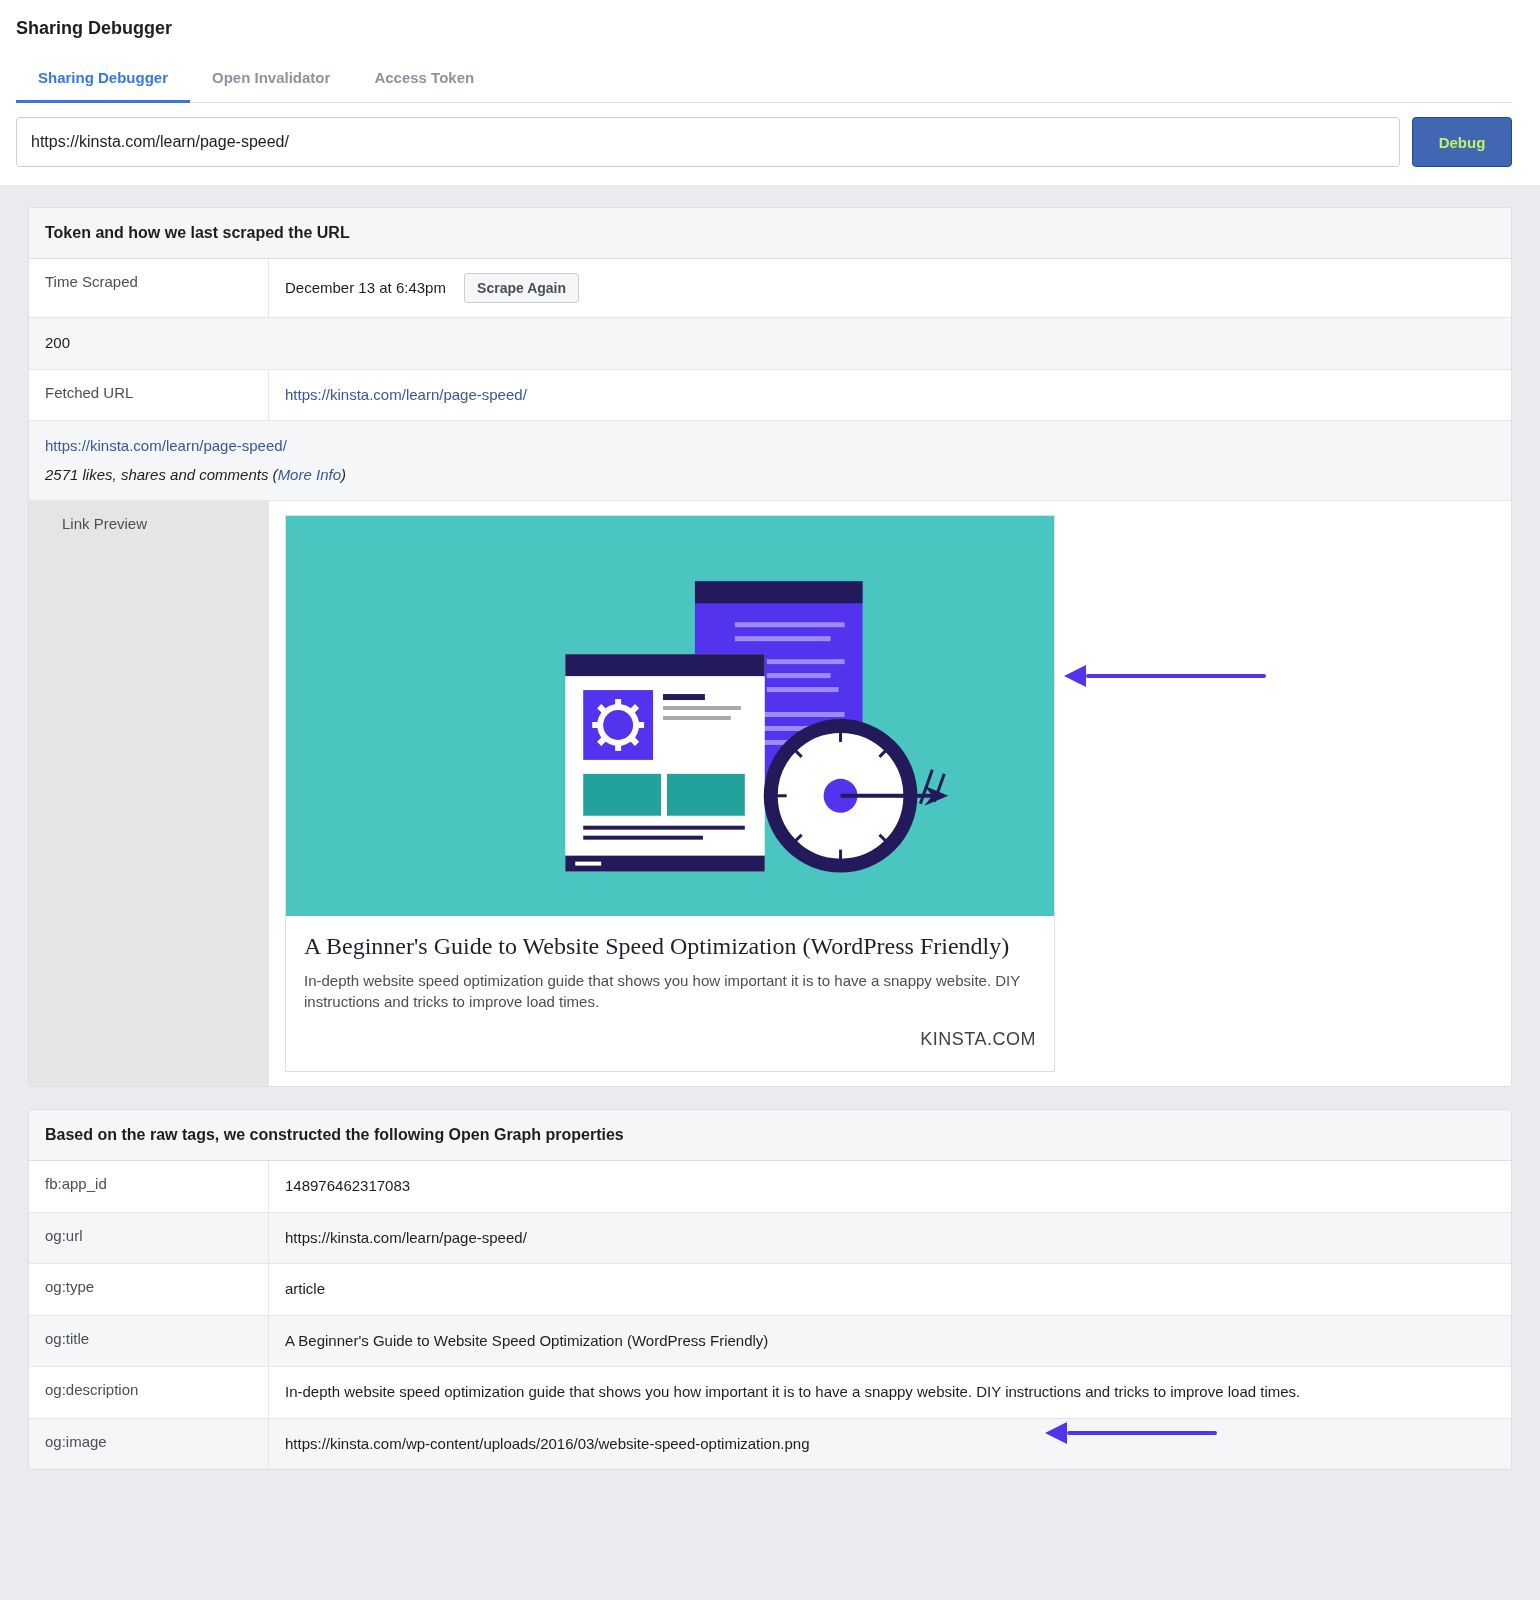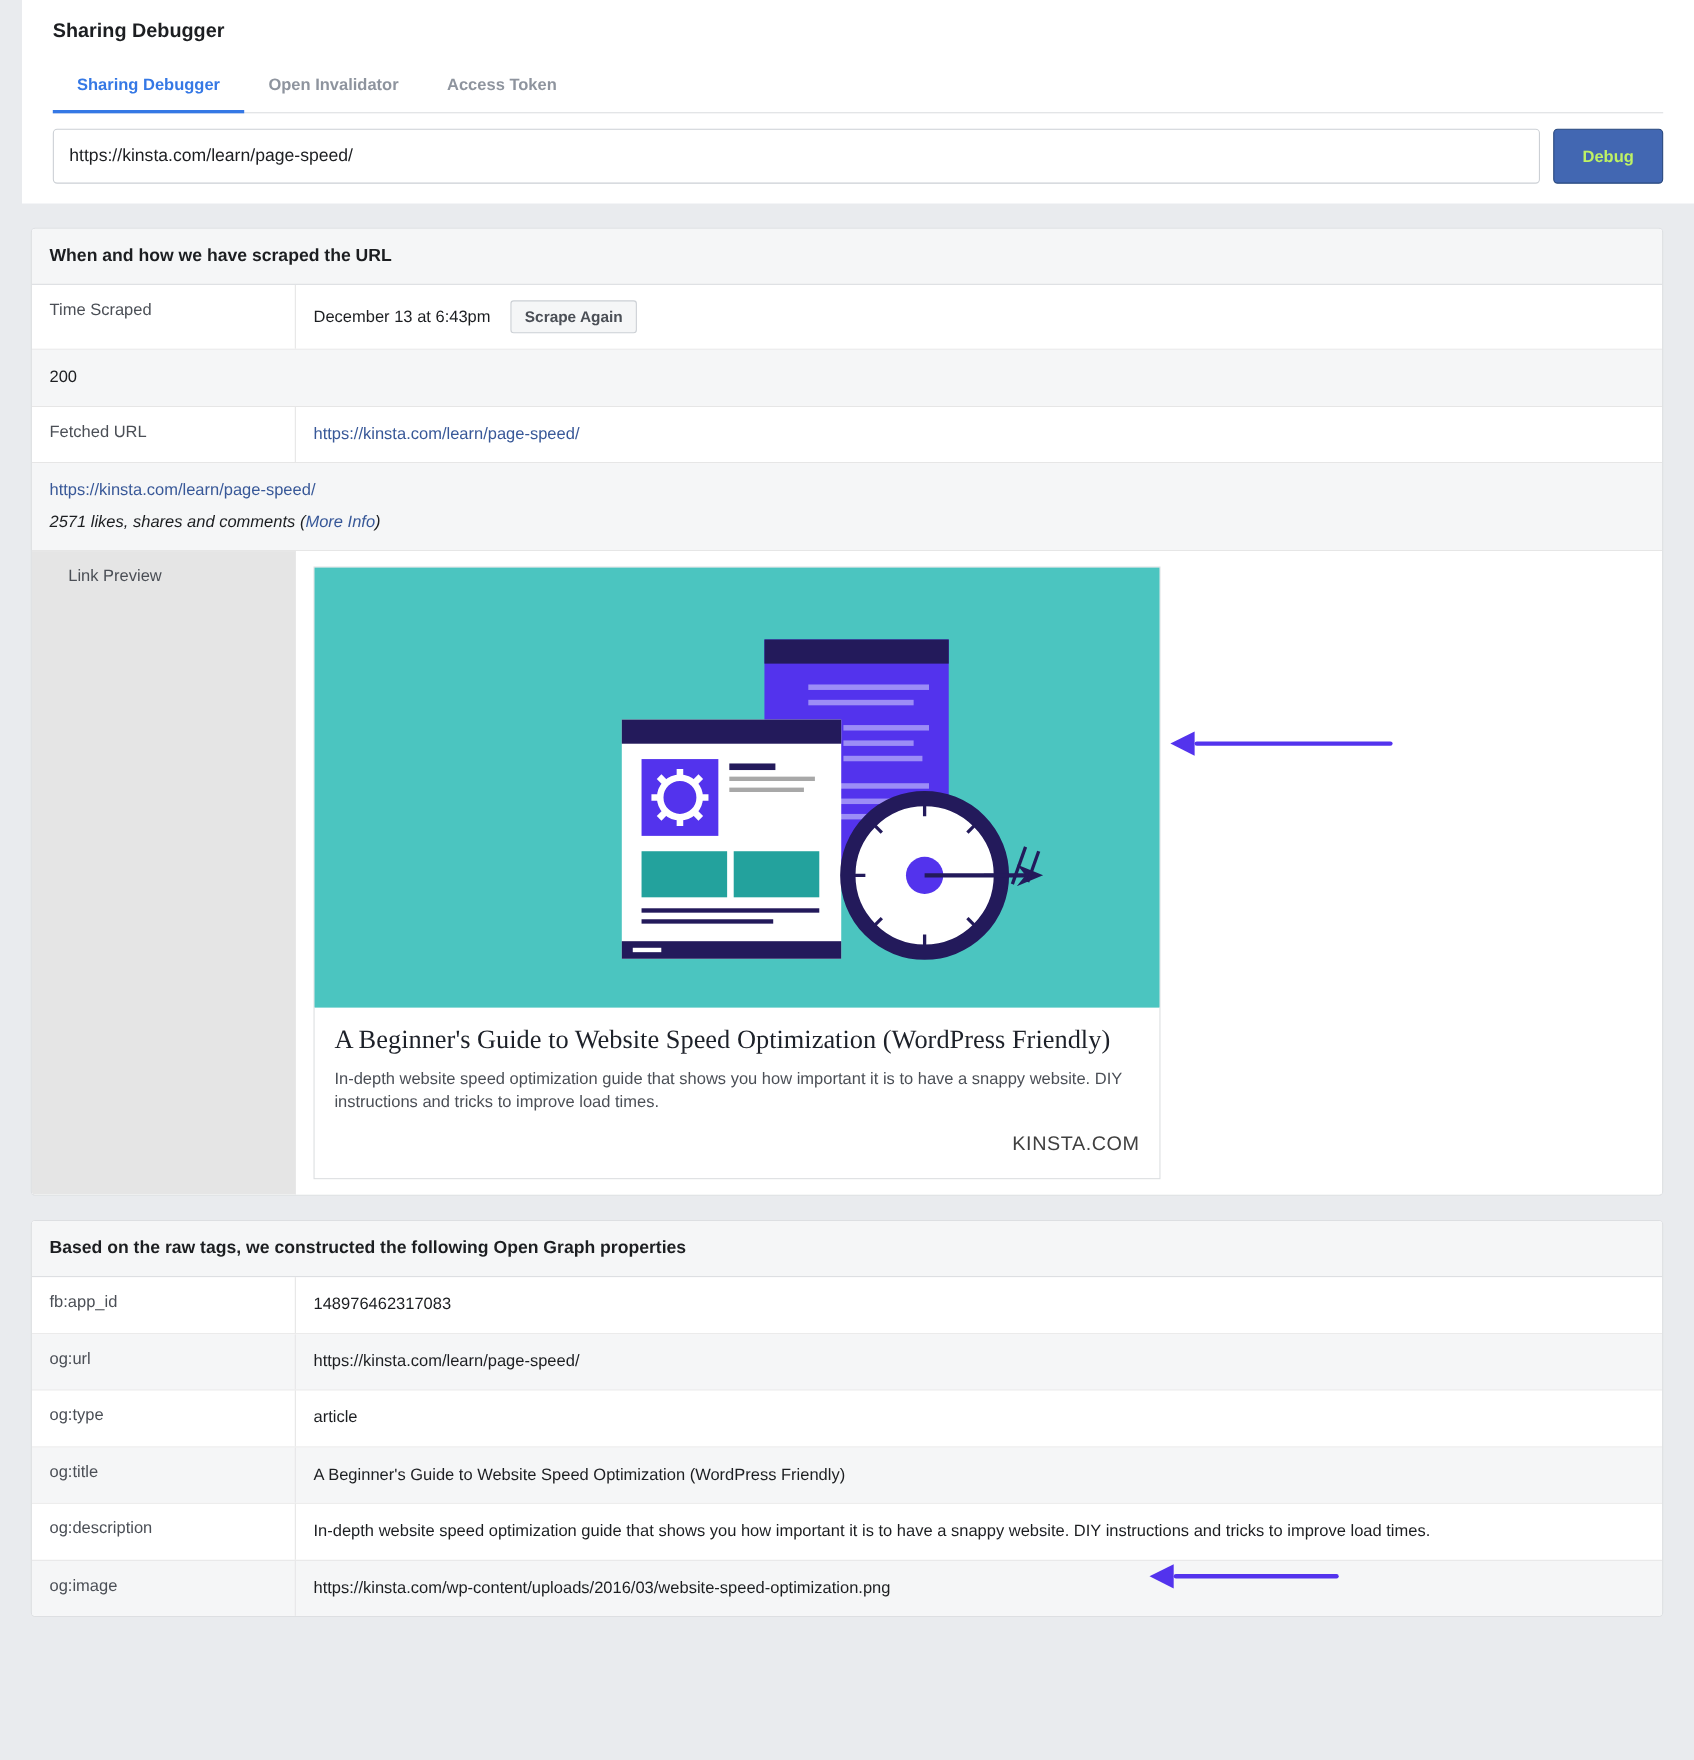--- a/index.html
+++ b/index.html
@@ -7,22 +7,21 @@
     font-family: Helvetica, Arial, sans-serif;
     font-size: 13px;
     color: #1c1e21;
     background: #e9ebee;
     width: 1540px;
     height: 1600px;
     transform-origin: top left;
   }
   .page {
     background: #fff;
-    padding: 18px 28px 0 28px;
-    margin-left: 20px;
+    padding: 18px 28px 0 16px;
   }
   .page-title {
     font-size: 18px;
     font-weight: 700;
     color: #1c1e21;
     margin-bottom: 18px;
   }
   .tabs {
     display: flex;
     border-bottom: 1px solid #dddfe2;
@@ -204,21 +203,21 @@
 
   <div class="url-row">
     <input class="url-input" type="text" value="https://kinsta.com/learn/page-speed/" style="">
     <button class="debug-btn">Debug</button>
   </div>
 </div>
 
 <div class="content">
 
   <div class="panel">
-    <div class="panel-header">When and how we have scraped the URL</div>
+    <div class="panel-header">Token and how we last scraped the URL</div>
 
     <div class="row">
       <div class="cell-key">Time Scraped</div>
       <div class="cell-val">
         <span class="time">December 13 at 6:43pm</span>
         <button class="scrape-btn">Scrape Again</button>
       </div>
     </div>
 
     <div class="row">

